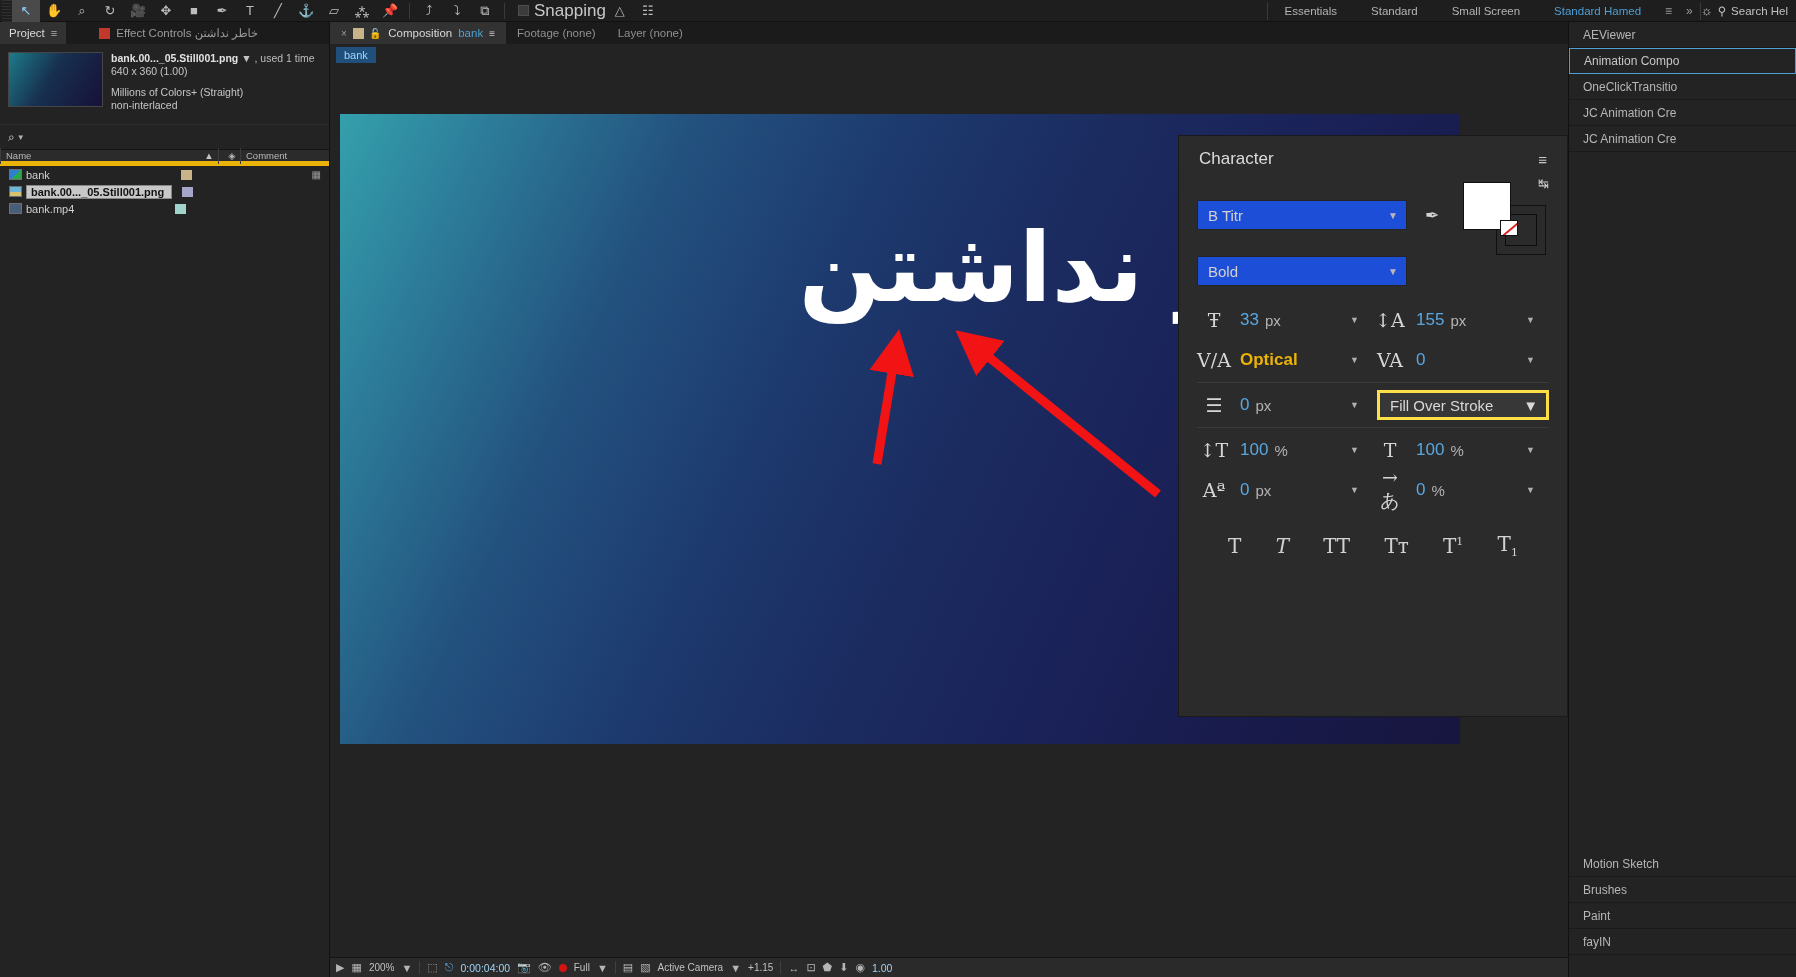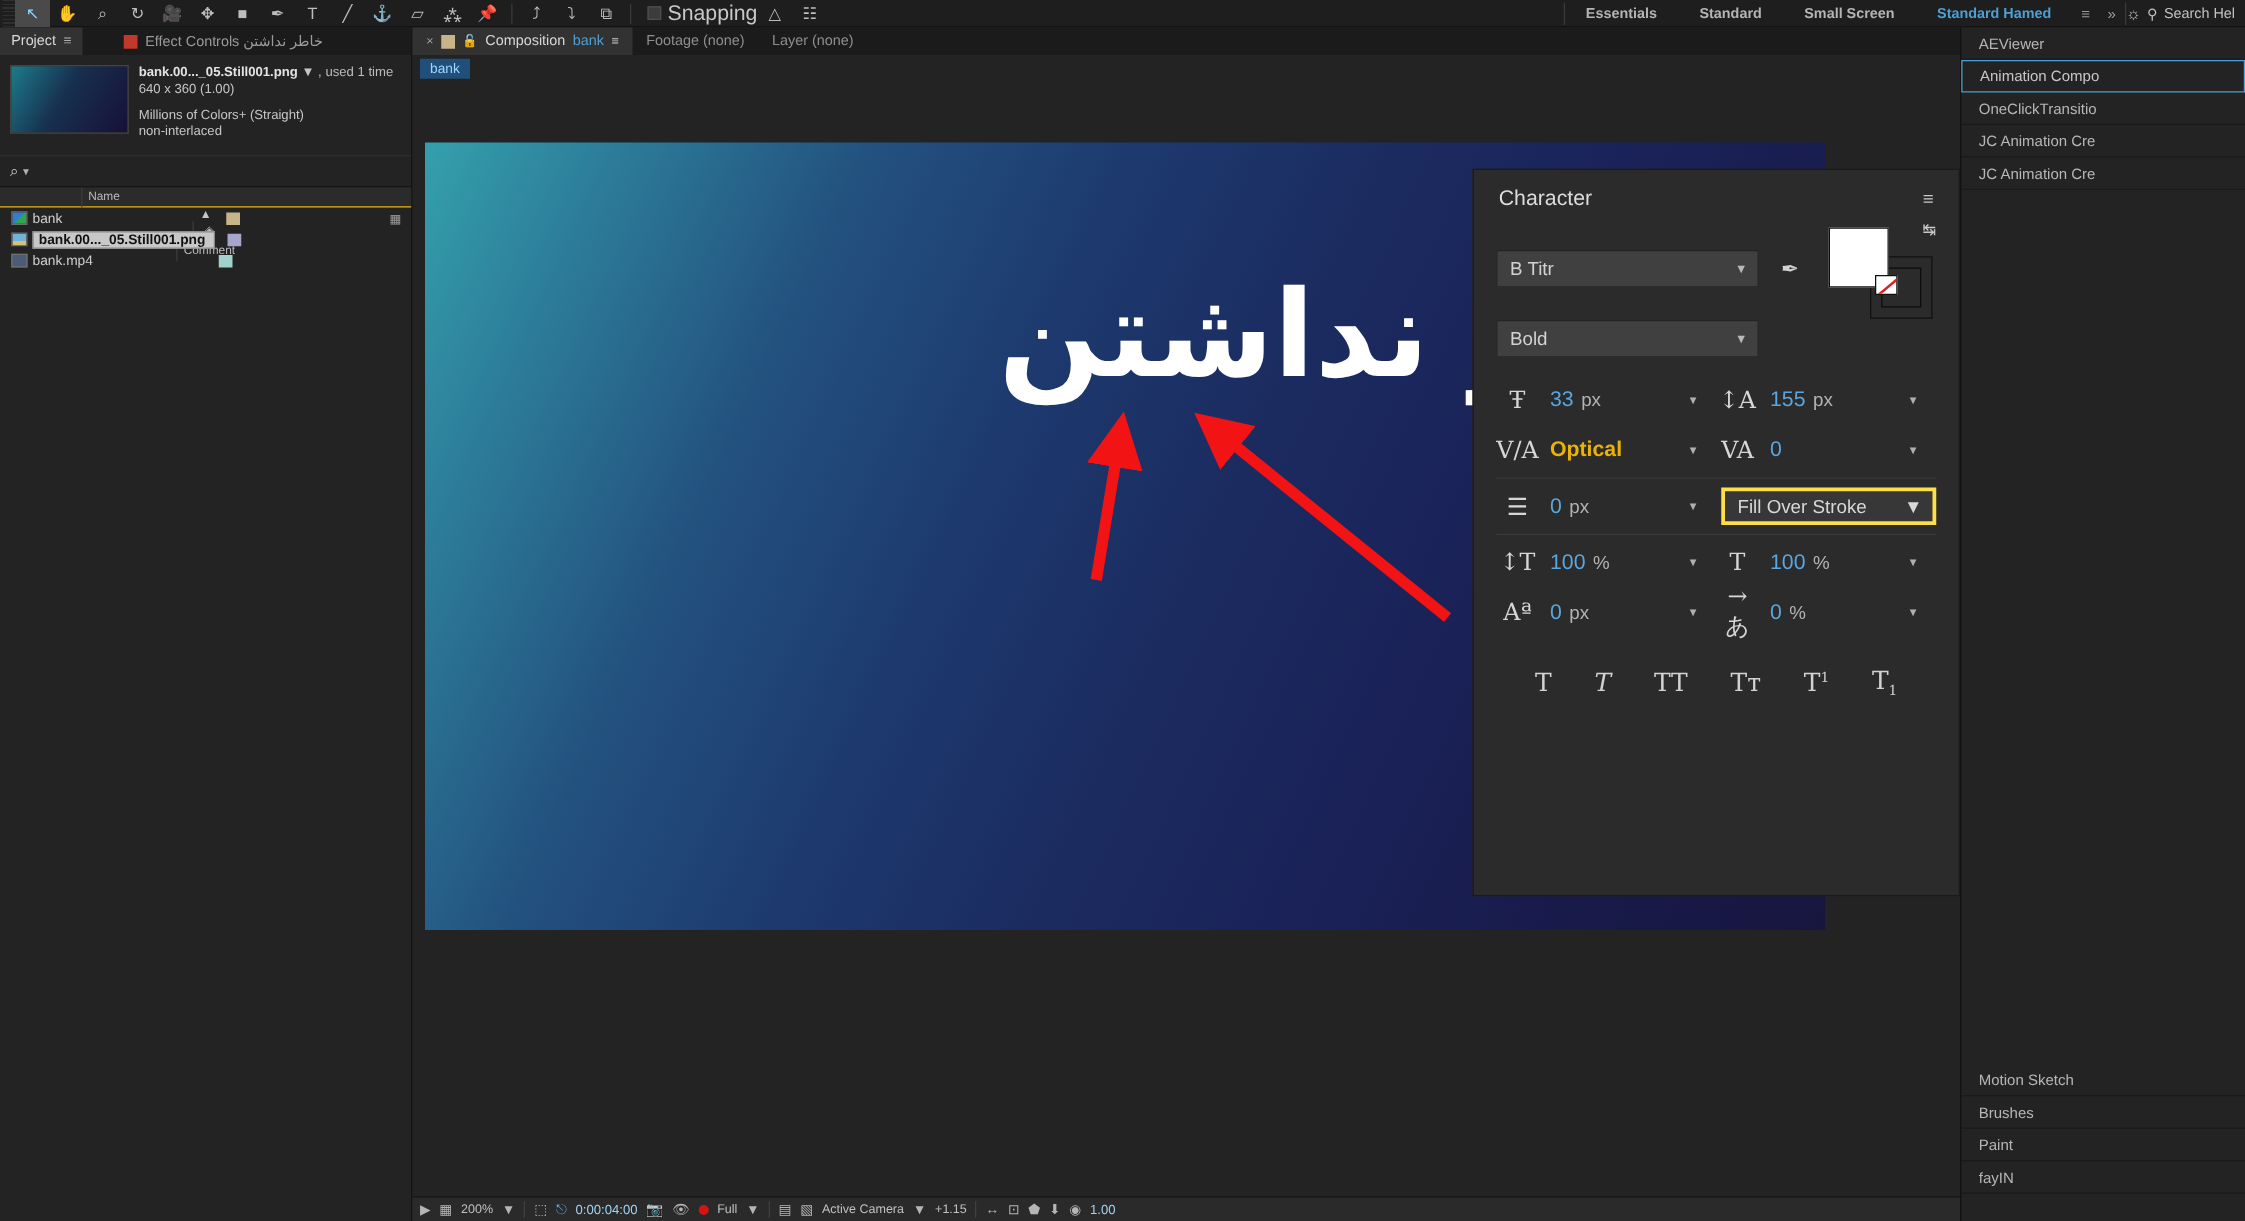--- a/index.html
+++ b/index.html
@@ -26,21 +26,21 @@
   }
   .tool-btn.sel { background: #4a4a4a; color: #8fd2ff; }
   .tool-sep { width: 1px; height: 16px; background: #3a3a3a; margin: 0 5px; }
   .snap-box {
     display:flex; align-items:center; gap:5px; margin-left:8px;
   }
   .snap-chk { width: 11px; height: 11px; background: #3c3c3c; border: 1px solid #4e4e4e; }
   .snap-label { color: #c8c8c8; font-size: 17px; }
   .ws-tabs { margin-left: auto; display: flex; align-items: center; height: 22px; }
   .ws-div { width:1px; height:18px; background:#3a3a3a; }
-  .ws-tab { color: #b4b4b4; font-size: 11.5px; padding: 0 17px; line-height: 22px; font-weight: bold; }
+  .ws-tab { color: #b4b4b4; font-size: 11.5px; padding: 0 17px; line-height: 22px; }
   .ws-tab.active { color: #4d9fd4; }
   .ws-ico { color: #9a9a9a; font-size: 12px; padding: 0 7px; }
   .search-help { display: flex; align-items: center; gap: 5px; color: #c2c2c2; font-size: 11.5px; padding-right: 8px; }
 
   
   .project-panel {
     position: absolute; left: 0; top: 22px; width: 330px; height: 955px;
     background: #232323; border-right: 1px solid #111;
   }
   .panel-tabbar { height: 22px; display: flex; align-items: center; background: #1b1b1b; gap: 24px; }
@@ -59,21 +59,21 @@
   .info-txt { font-size: 10.5px; color: #c6c6c6; line-height: 13px; }
   .info-txt .fn { font-weight: bold; color: #e3e3e3; }
   .info-txt .used { color: #bdbdbd; }
   .info-sp { height: 8px; }
   .proj-search {
     height: 26px; border-top: 1px solid #2e2e2e; border-bottom: 1px solid #151515;
     display: flex; align-items: center; padding: 0 8px; color: #c9c9c9; font-size: 12px;
   }
   .col-head {
     height: 16px; background: #2b2b2b; display: flex; align-items: center;
-    font-size: 9.5px; color: #b9b9b9; border-bottom: 1px solid #eab308; flex-direction: column;
+    font-size: 9.5px; color: #b9b9b9; border-bottom: 5px solid #eab308;
   }
   .col-head .c { border-left: 1px solid #3d3d3d; padding-left: 5px; height: 16px; line-height: 16px; }
   .row { height: 17px; display: flex; align-items: center; font-size: 11px; color: #cfcfcf; }
   .row .ficon { width: 13px; height: 11px; margin: 0 4px 0 9px; border:1px solid #6e6e6e; }
   .ficon.comp { background: linear-gradient(135deg,#2f7fd0 50%, #2aa84a 50%); }
   .ficon.png { background: linear-gradient(to bottom,#6fb3d6 60%, #d8c170 60%); }
   .ficon.mp4 { background: #4b5c78; }
   .row .nm { flex: 1; }
   .row.sel .nm { background: #c8c8c8; color: #111; padding: 0 4px; font-weight: bold; border:1px solid #888; }
   .lbl-sw { width: 11px; height: 10px; margin-left: 6px; }
@@ -106,21 +106,21 @@
   .char-panel {
     position: absolute; left: 1178px; top: 135px; width: 390px; height: 582px;
     background: #2b2b2b; border: 1px solid #1a1a1a;
   }
   .ch-head { height: 46px; display: flex; align-items: center; justify-content: space-between; padding: 0 20px; }
   .ch-title { color: #dcdcdc; font-size: 17px; }
   .ch-menu { color: #c6c6c6; font-size: 15px; }
   .ch-body { padding: 0 18px; }
   .ch-rowA { display: flex; align-items: center; gap: 10px; margin-bottom: 8px; }
   .ch-select {
-    flex: 1; height: 30px; background: #404040; border: 1px solid #242424;
+    flex: 1; height: 30px; background: #1d4ed8; border: 1px solid #242424;
     display: flex; align-items: center; justify-content: space-between;
     padding: 0 8px 0 10px; color: #d2d2d2; font-size: 15px;
   }
   .ch-select .car { color: #b9b9b9; font-size: 10px; }
   .eyedrop { width: 30px; color: #d2d2d2; font-size: 17px; text-align:center; }
   .swatches { position: relative; width: 92px; height: 66px; }
   .sw-fill { position:absolute; left: 6px; top: 0; width: 48px; height: 48px; background: #fff; border: 1px solid #101010; }
   .sw-stroke { position:absolute; left: 40px; top: 24px; width: 48px; height: 48px; border: 9px solid #2b2b2b; background: #2b2b2b; outline: 1px solid #101010; }
   .sw-stroke-in { position:absolute; left:48px; top:32px; width:32px; height:32px; border:1px solid #0c0c0c; background: #2b2b2b; }
   .sw-none { position:absolute; left: 43px; top: 38px; width: 18px; height: 16px; background: #fff; border:1px solid #111; overflow:hidden; }

